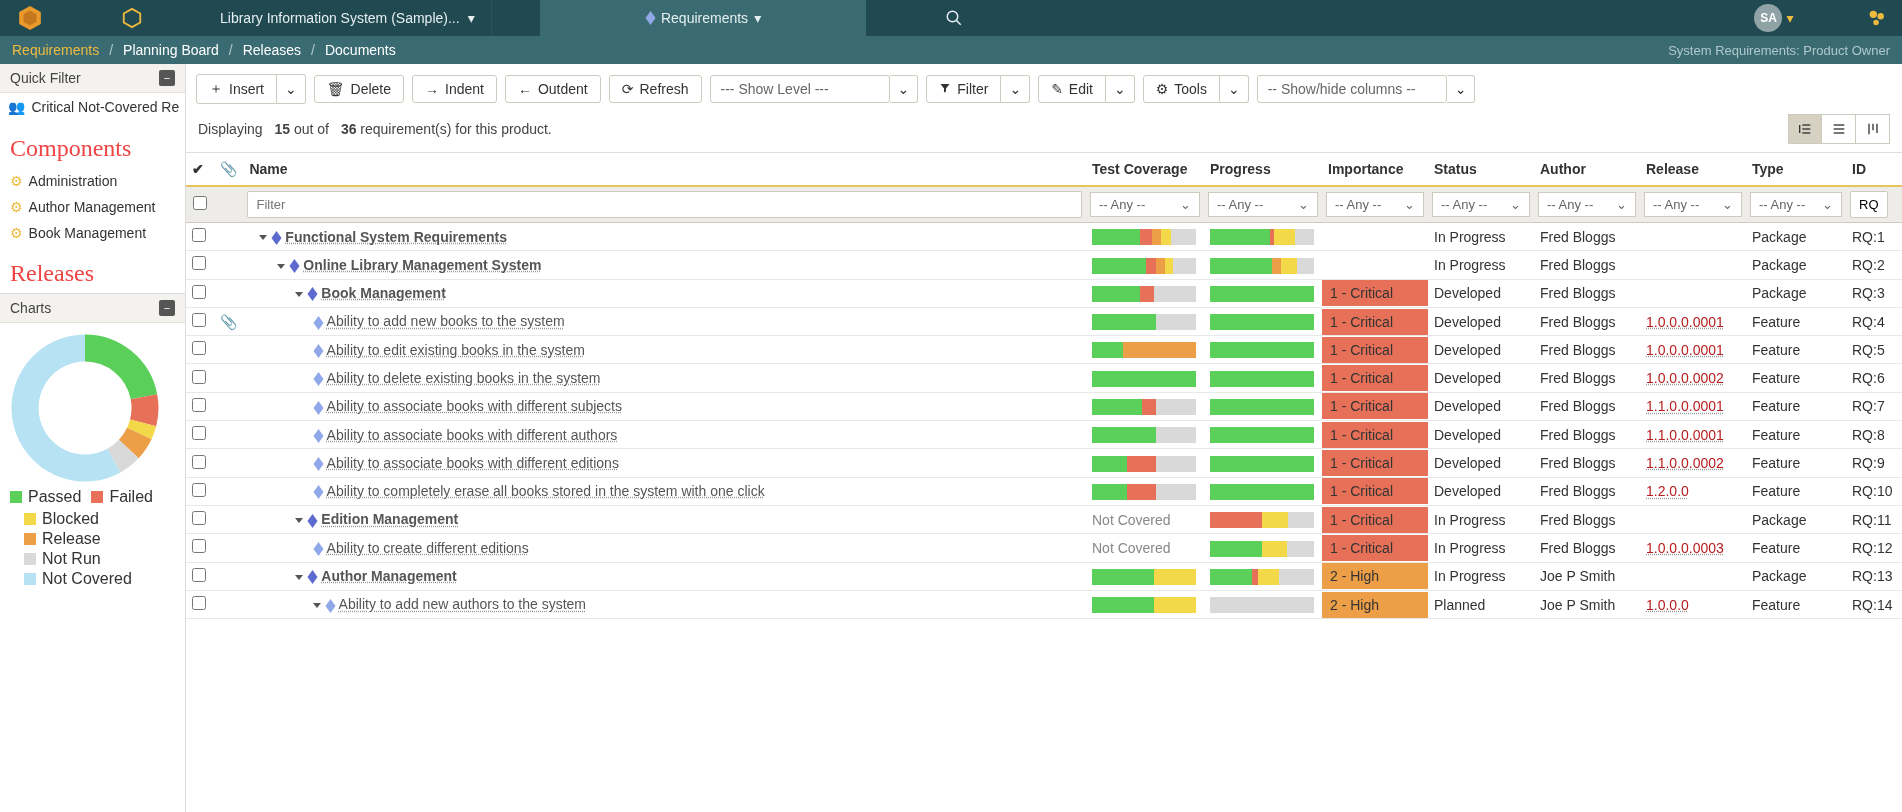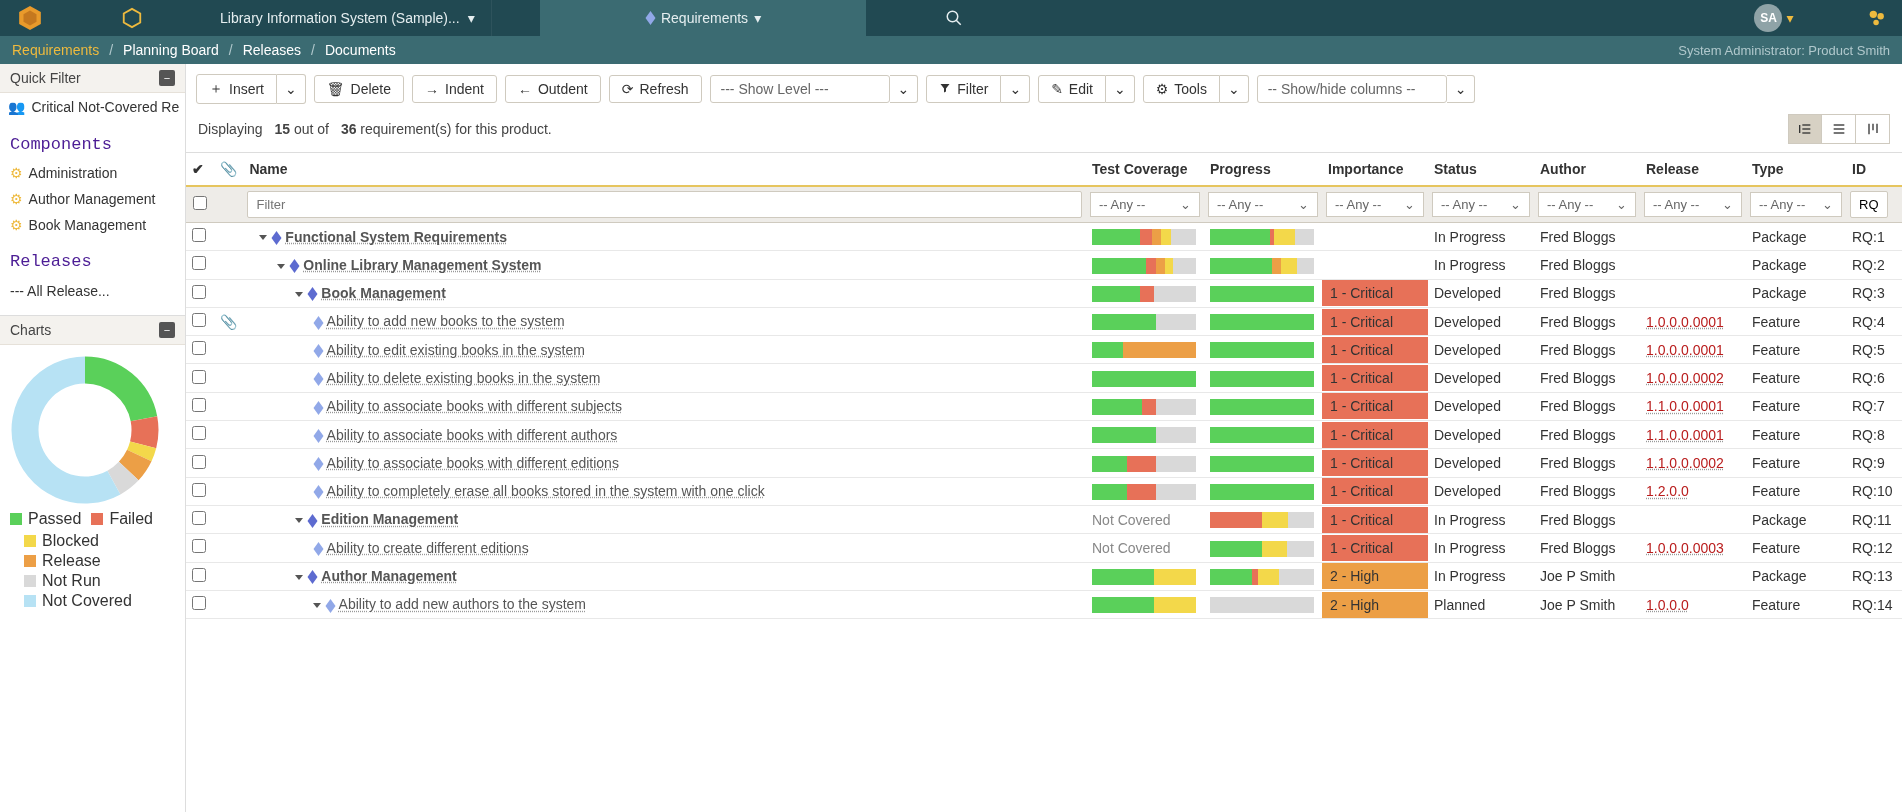--- a/index.html
+++ b/index.html
@@ -27,21 +27,21 @@
 .breadcrumb .right { margin-left:auto; color:#b0c8cc; font-size:13px; }
 
 .main { display:flex; height: calc(100vh - 64px); }
 
 
 .sidebar { width:186px; border-right:1px solid #ddd; background:#fff; overflow-y:auto; font-size:14px; }
 .panel-hd { display:flex; align-items:center; justify-content:space-between; padding:6px 10px; background:#f4f2ee; font-weight:500; color:#444; border-bottom:1px solid #e6e1d9; cursor:pointer; }
 .panel-hd .collapse { width:16px; height:16px; background:#555; color:#fff; border-radius:2px; display:flex; align-items:center; justify-content:center; font-size:11px; }
 .qf-item { display:flex; align-items:center; gap:6px; padding:6px 8px; white-space:nowrap; overflow:hidden; text-overflow:ellipsis; cursor:pointer; }
 .qf-item .ic { color:#555; }
-.section-title { padding:14px 10px 6px; font-family: Liberation Mono, monospace; font-size:17px; color:#4c1d95; }
+.section-title { padding:14px 10px 6px; font-family: Liberation Serif, serif; font-size:24px; color:#ef4444; }
 .comp-item { display:flex; align-items:center; gap:6px; padding:5px 10px; cursor:pointer; }
 .comp-item .cog { color:#eeba3e; }
 .rel-item { padding:6px 10px 16px; white-space:nowrap; overflow:hidden; text-overflow:ellipsis; cursor:pointer; }
 
 .charts { border-top:1px solid #ddd; }
 .charts .panel-hd { }
 .chart-body { padding:10px; position:relative; }
 .legend { font-size:16px; }
 .legend .row { display:flex; align-items:center; gap:6px; margin:2px 0 2px 14px; }
 .legend .row.first { margin-left:0; display:inline-flex; margin-right:10px; }
@@ -142,21 +142,21 @@
 </div>
 
 <div class="breadcrumb">
   <a class="active">Requirements</a>
   <span class="sep">/</span>
   <a>Planning Board</a>
   <span class="sep">/</span>
   <a>Releases</a>
   <span class="sep">/</span>
   <a>Documents</a>
-  <div class="right">System Administrator: Product Smith</div>
+  <div class="right">System Requirements: Product Owner</div>
 </div>
 
 <div class="main">
 
   <div class="sidebar">
     <div class="panel-hd">
       <span>Quick Filter</span>
       <span class="collapse">−</span>
     </div>
     <div class="qf-item">
@@ -174,21 +174,20 @@
           <span class="cog">⚙</span>
           <span>Author Management</span>
         </div>
         <div class="comp-item">
           <span class="cog">⚙</span>
           <span>Book Management</span>
         </div>
       </div>
 
     <div class="section-title">Releases</div>
-    <div class="rel-item">--- All Release...</div>
 
     <div class="charts">
       <div class="panel-hd">
         <span>Charts</span>
         <span class="collapse">−</span>
       </div>
       <div class="chart-body">
         <svg id="donut" width="150" height="150" viewBox="0 0 100 100">
             <path d="M 50 10 A 40 40 0 0 1 89.29149002914755 42.504747416571014" stroke="#5ad05a" stroke-width="18" fill="none"></path>
             <path d="M 89.29149002914755 42.504747416571014 A 40 40 0 0 1 88.74332644514524 59.947595486594196" stroke="#e77158" stroke-width="18" fill="none"></path>

